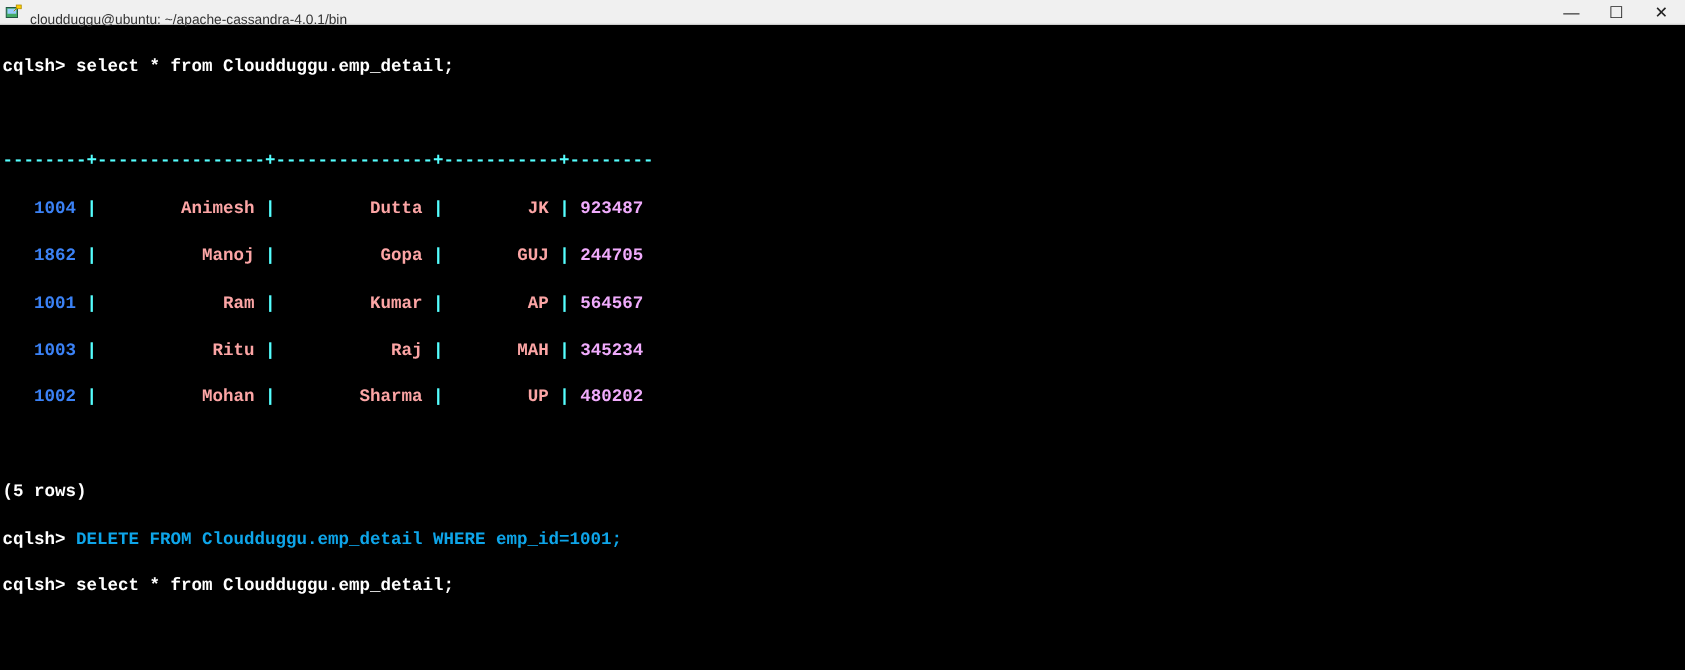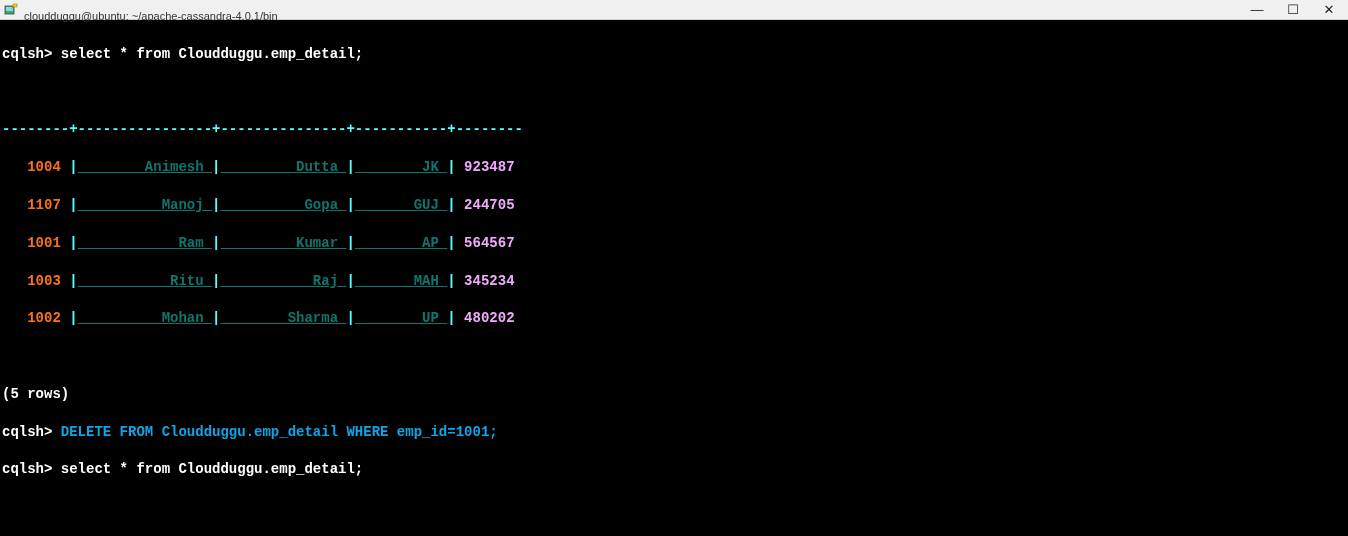--- a/index.html
+++ b/index.html
@@ -50,22 +50,22 @@
     color: #ccc;
     white-space: pre;
     font-weight: bold;
   }
   .prompt { color: #ffffff; }
   .kw-query { color: #ffffff; }
   .kw-delete { color: #0ea5e9; }
   .hdr { color: #ff55ff; }
   .sep { color: #55ffff; }
   .sepline { color: #55ffff; }
-  .idv { color: #f97316; }
-  .strv { color: #0f766e; text-decoration: underline; }
+  .idv { color: #3b82f6; }
+  .strv { color: #fca5a5; }
   .numv { color: #f0abfc; }
   .meta { color: #ffffff; }
   .row { display: block; }
 </style>
 </head>
 <body>
 
 <div class="titlebar">
   <span class="putty-icon">
     <svg width="14" height="14" viewBox="0 0 14 14">
@@ -81,21 +81,21 @@
     <span class="winbtn">☐</span>
     <span class="winbtn">✕</span>
   </div>
 </div>
 
 <div class="terminal">
 <span class="row"><span class="prompt">cqlsh&gt; </span><span class="kw-query">select * from Cloudduggu.emp_detail;</span></span>
 <span class="row"> </span>
 <span class="row sepline">--------+----------------+---------------+-----------+--------</span>
 <span class="row"><span class="idv">   1004 </span><span class="sep">|</span><span class="strv">        Animesh </span><span class="sep">|</span><span class="strv">         Dutta </span><span class="sep">|</span><span class="strv">        JK </span><span class="sep">|</span><span class="numv"> 923487</span></span>
-<span class="row"><span class="idv">   1107 </span><span class="sep">|</span><span class="strv">          Manoj </span><span class="sep">|</span><span class="strv">          Gopa </span><span class="sep">|</span><span class="strv">       GUJ </span><span class="sep">|</span><span class="numv"> 244705</span></span>
+<span class="row"><span class="idv">   1862 </span><span class="sep">|</span><span class="strv">          Manoj </span><span class="sep">|</span><span class="strv">          Gopa </span><span class="sep">|</span><span class="strv">       GUJ </span><span class="sep">|</span><span class="numv"> 244705</span></span>
 <span class="row"><span class="idv">   1001 </span><span class="sep">|</span><span class="strv">            Ram </span><span class="sep">|</span><span class="strv">         Kumar </span><span class="sep">|</span><span class="strv">        AP </span><span class="sep">|</span><span class="numv"> 564567</span></span>
 <span class="row"><span class="idv">   1003 </span><span class="sep">|</span><span class="strv">           Ritu </span><span class="sep">|</span><span class="strv">           Raj </span><span class="sep">|</span><span class="strv">       MAH </span><span class="sep">|</span><span class="numv"> 345234</span></span>
 <span class="row"><span class="idv">   1002 </span><span class="sep">|</span><span class="strv">          Mohan </span><span class="sep">|</span><span class="strv">        Sharma </span><span class="sep">|</span><span class="strv">        UP </span><span class="sep">|</span><span class="numv"> 480202</span></span>
 <span class="row"> </span>
 <span class="row meta">(5 rows)</span>
 <span class="row"><span class="prompt">cqlsh&gt; </span><span class="kw-delete">DELETE FROM Cloudduggu.emp_detail WHERE emp_id=1001;</span></span>
 <span class="row"><span class="prompt">cqlsh&gt; </span><span class="kw-query">select * from Cloudduggu.emp_detail;</span></span>
 
 
 

